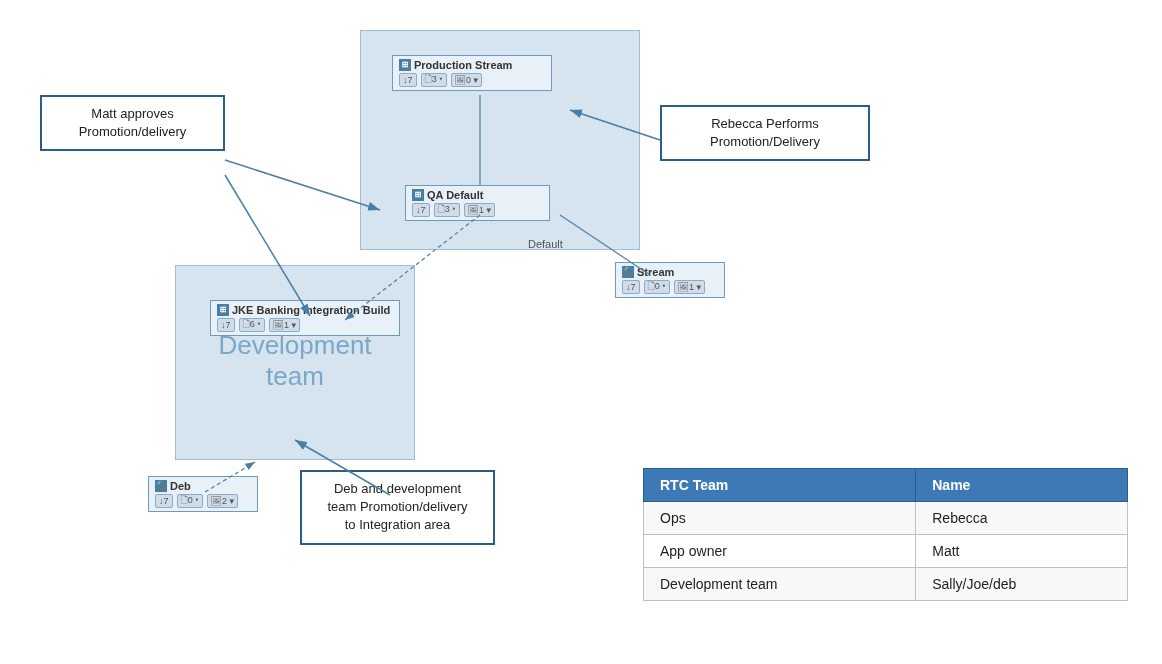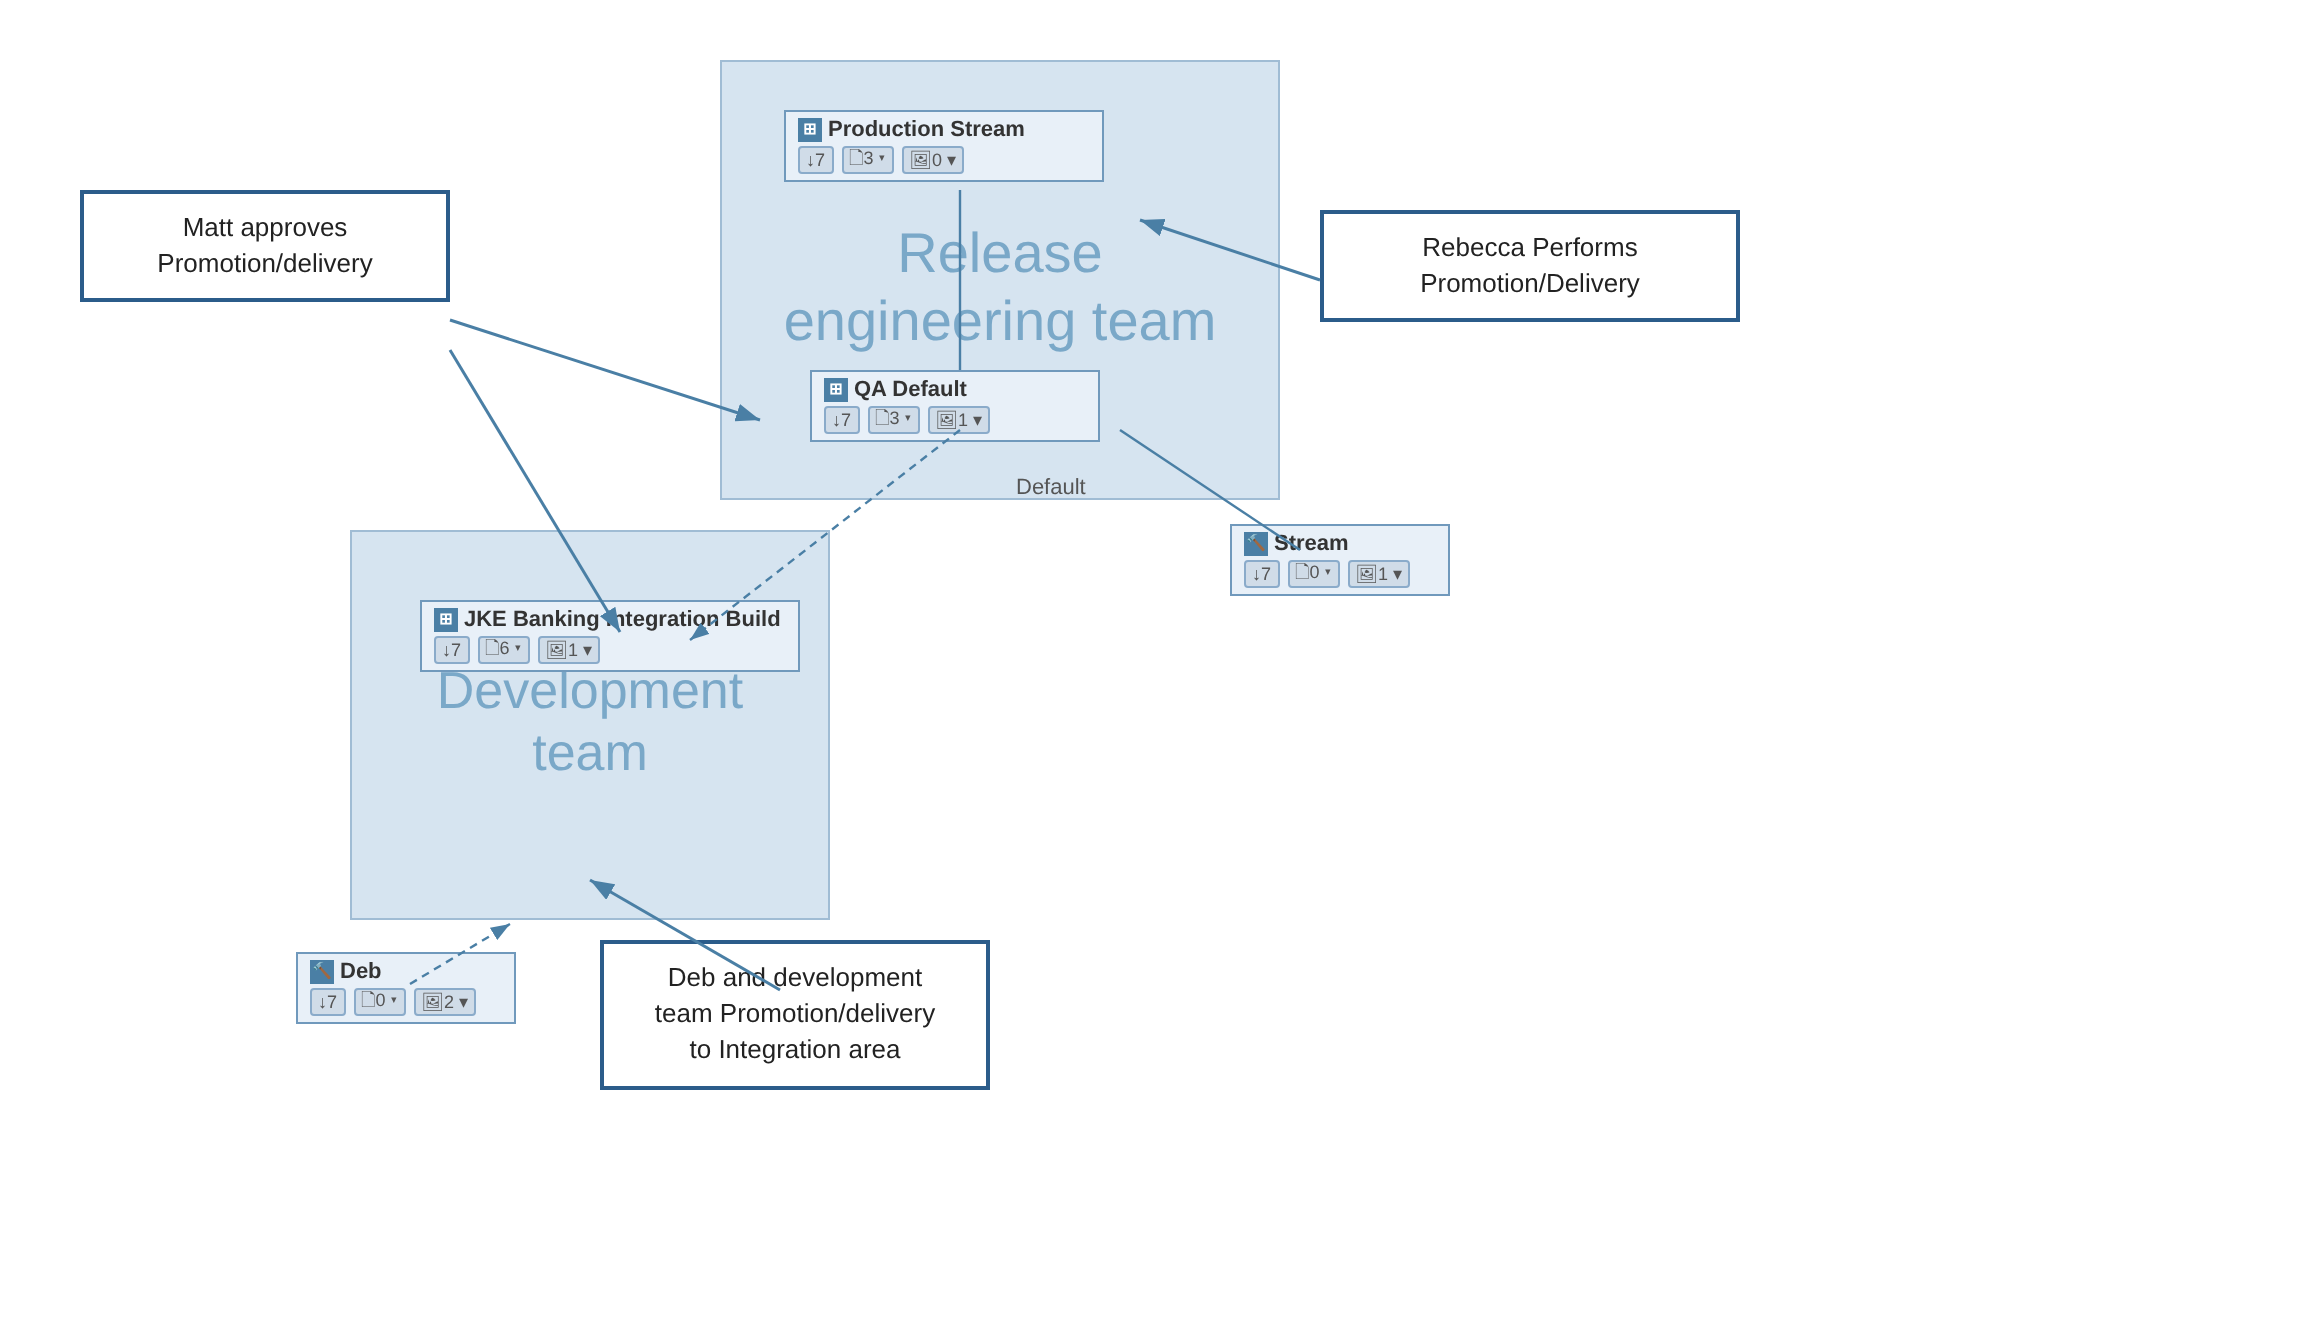--- a/index.html
+++ b/index.html
@@ -193,21 +193,21 @@
       color: #222;
     }
     .rtc-table tr:nth-child(odd) td {
       background: #f8f8f8;
     }
 
     
     .default-label {
       position: absolute;
       top: 238px;
-      left: 508px;
+      left: 528px;
       font-size: 11px;
       color: #555;
     }
 
     
     .ctrl-btn {
       display: inline-flex;
       align-items: center;
       background: #d0dce8;
       border: 1px solid #8aabca;
@@ -217,21 +217,20 @@
       height: 14px;
       cursor: pointer;
     }
   </style>
 </head>
 <body>
 
 <div class="diagram-area">
 
   <div class="re-team-box"></div>
-  <div class="re-team-label">Release<br>engineering team</div>
 
   <div class="stream-widget prod-stream">
     <div class="widget-title">
       <span class="widget-icon">⊞</span>
       <span>Production Stream</span>
     </div>
     <div class="widget-controls">
       <span class="ctrl-btn">↓7</span>
       <span class="ctrl-btn">🗋3 ▾</span>
       <span class="ctrl-btn">🖼0 ▾</span>
@@ -324,14 +323,36 @@
 
     <line x1="390" y1="495" x2="295" y2="440" stroke="#4a7fa5" stroke-width="1.5" marker-end="url(#arrowhead)"></line>
 
     <line x1="205" y1="492" x2="255" y2="462" stroke="#4a7fa5" stroke-width="1.2" stroke-dasharray="4,3" marker-end="url(#arrowhead)"></line>
 
     <line x1="650" y1="275" x2="560" y2="215" stroke="#4a7fa5" stroke-width="1.2"></line>
 
     <line x1="480" y1="95" x2="480" y2="185" stroke="#4a7fa5" stroke-width="1.2"></line>
   </svg>
 
+  <table class="rtc-table">
+    <thead>
+      <tr>
+        <th>RTC Team</th>
+        <th>Name</th>
+      </tr>
+    </thead>
+    <tbody>
+      <tr>
+        <td>Ops</td>
+        <td>Rebecca</td>
+      </tr>
+      <tr>
+        <td>App owner</td>
+        <td>Matt</td>
+      </tr>
+      <tr>
+        <td>Development team</td>
+        <td>Sally/Joe/deb</td>
+      </tr>
+    </tbody>
+  </table>
 
 </div>
 
 </body></html>

